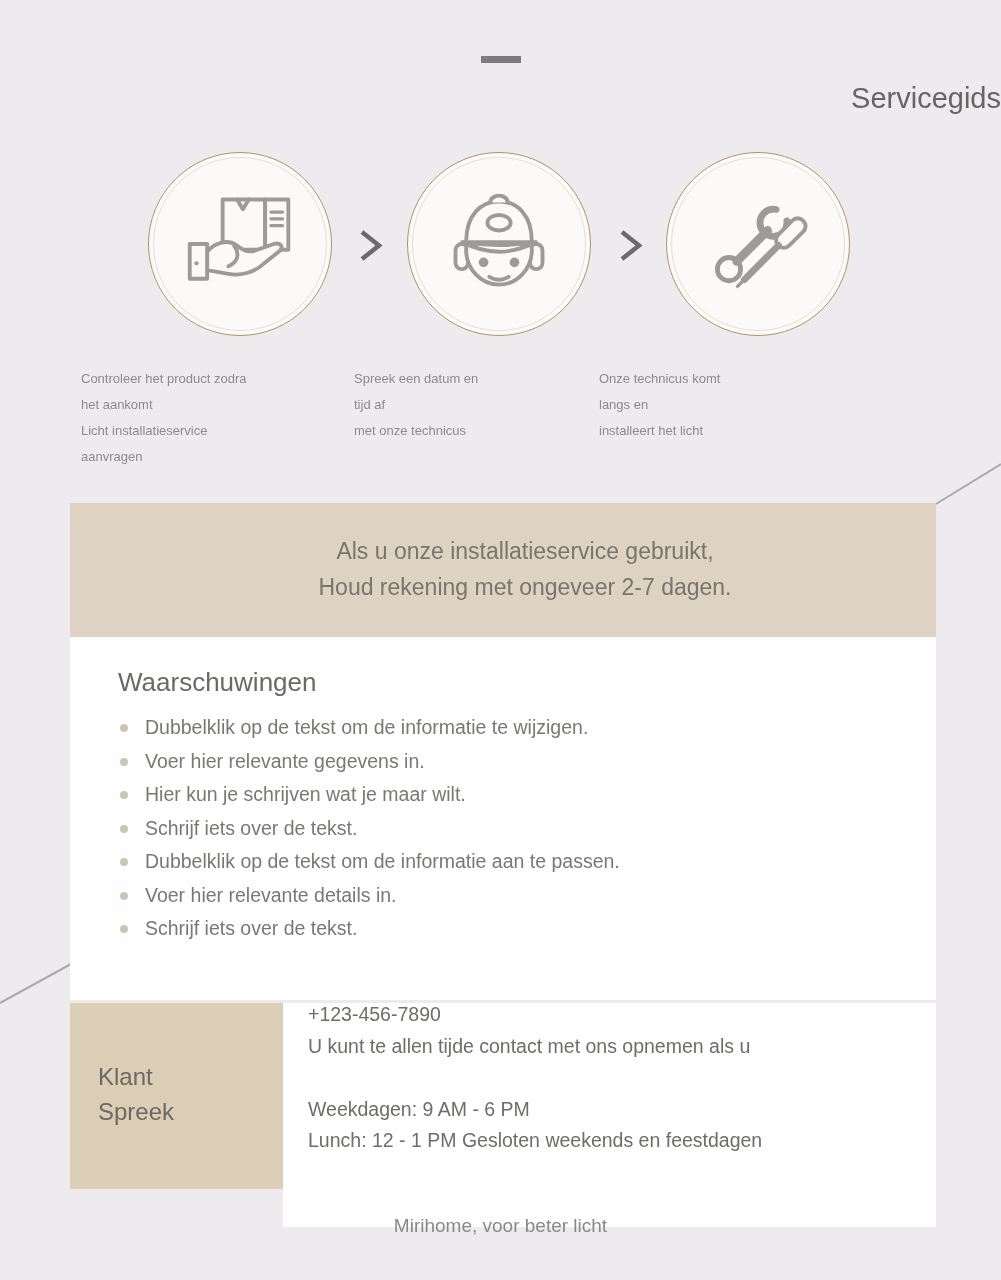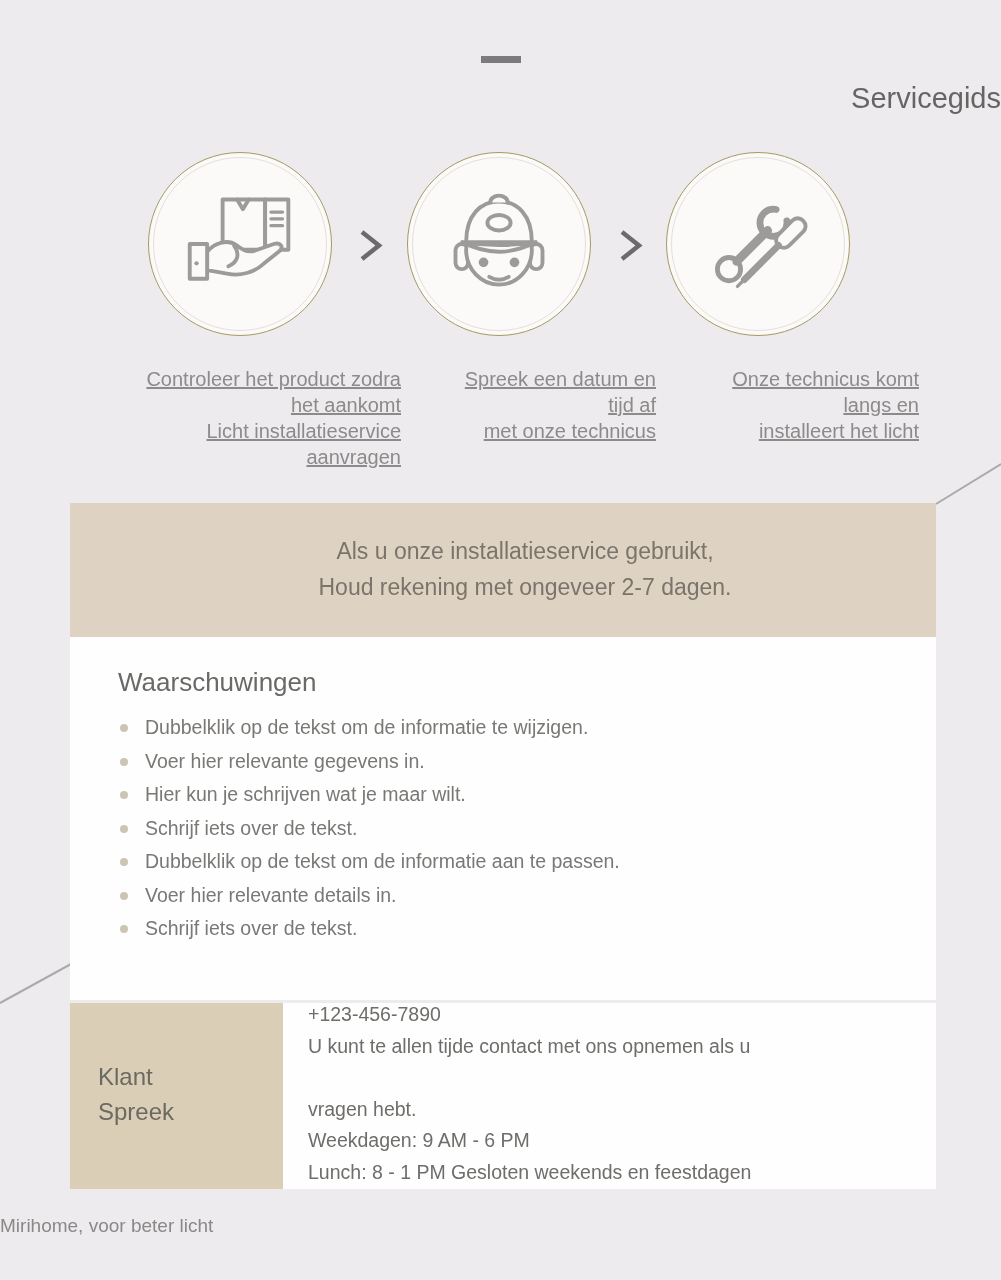--- a/index.html
+++ b/index.html
@@ -11,45 +11,45 @@
               font-size:29px;line-height:36px;color:#666564;}
 
   .step-circle{position:absolute;top:152px;width:184px;height:184px;border-radius:50%;
                border:1px solid #a49b63;background:#fbfaf8;box-sizing:border-box;}
   .c1{left:148px}.c2{left:407px}.c3{left:666px}
   .circle-inner{position:absolute;top:4px;left:4px;right:4px;bottom:4px;border-radius:50%;
                 border:1px solid #e3e0da;display:flex;align-items:center;justify-content:center;}
   .chev{position:absolute;top:229px;width:28px;height:33px;}
   .chev1{left:357px}.chev2{left:617px}
 
-  .step-caption{position:absolute;top:366px;width:320px;text-align:right;
-                font-size:20px;line-height:26px;color:#8c8b89;white-space:pre-line;text-decoration:underline;}
-  .cap1{left:81px}.cap2{left:336px}.cap3{left:599px}
+  .step-caption{position:absolute;top:366px;width:320px;text-align:left;
+                font-size:13px;line-height:26px;color:#8c8b89;white-space:pre-line;}
+  .cap1{left:81px}.cap2{left:354px}.cap3{left:599px}
 
   .notice-banner{position:absolute;left:70px;top:503px;width:866px;height:134px;
                  background:#ded3c3;color:#7b746a;text-align:center;
                  font-size:23px;line-height:36px;padding-top:30px;box-sizing:border-box;padding-left:44px;}
 
   .warnings-box{position:absolute;left:70px;top:637px;width:866px;height:363px;background:#fefefe;
                 box-sizing:border-box;padding:28px 40px 12px 48px;}
   .warnings-heading{font-size:26px;line-height:34px;color:#6b6966;}
   .warnings-list{list-style:none;margin:12px 0 0;padding:0;}
   .warnings-list li{position:relative;padding-left:27px;font-size:19.5px;line-height:33.5px;color:#7a7875;}
   .bullet-dot{position:absolute;left:2px;top:13px;width:8px;height:8px;border-radius:50%;background:#cdc5b3;}
 
   .contact-label-box{position:absolute;left:70px;top:1003px;width:213px;height:186px;background:#dbceb7;
                      box-sizing:border-box;padding:56px 4px 0 28px;
                      font-size:24px;line-height:35px;color:#6c6963;}
-  .contact-box{position:absolute;left:283px;top:1003px;width:653px;height:186px;background:#fefefe;
+  .contact-box{position:absolute;left:283px;top:1003px;width:653px;height:224px;background:#fefefe;
                box-sizing:border-box;padding-left:25px;overflow:hidden;
                font-size:19.5px;color:#6f6d6a;}
   .contact-line{min-height:31.5px;line-height:31.5px;white-space:nowrap;}
   .contact-line.first{margin-top:-4px;}
 
-  .page-footer{position:absolute;left:0;top:1212px;width:100%;
+  .page-footer{position:absolute;left:0;top:1212px;width:100%;text-align:center;
                font-size:19px;line-height:28px;color:#8b8987;}
 
   .diagonals{position:absolute;left:0;top:0;width:1001px;height:1280px;pointer-events:none;}
 </style>
 </head>
 <body>
 
 <div class="page">
 
   <svg class="diagonals" viewBox="0 0 1001 1280">
@@ -147,20 +147,19 @@
   </div>
 
   <div class="contact-label-box">
     <div>Klant</div>
     <div>Spreek</div>
   </div>
   <div class="contact-box">
     <div class="contact-line first">+123-456-7890</div>
     <div class="contact-line">U kunt te allen tijde contact met ons opnemen als u</div>
     <div class="contact-line"></div>
-    <div class="contact-line">vragen hebt.</div>
     <div class="contact-line">Weekdagen: 9 AM - 6 PM</div>
-    <div class="contact-line">Lunch: 8 - 1 PM Gesloten weekends en feestdagen</div>
+    <div class="contact-line">Lunch: 12 - 1 PM Gesloten weekends en feestdagen</div>
   </div>
 
   <div class="page-footer">Mirihome, voor beter licht</div>
 
 </div>
 
 </body></html>

